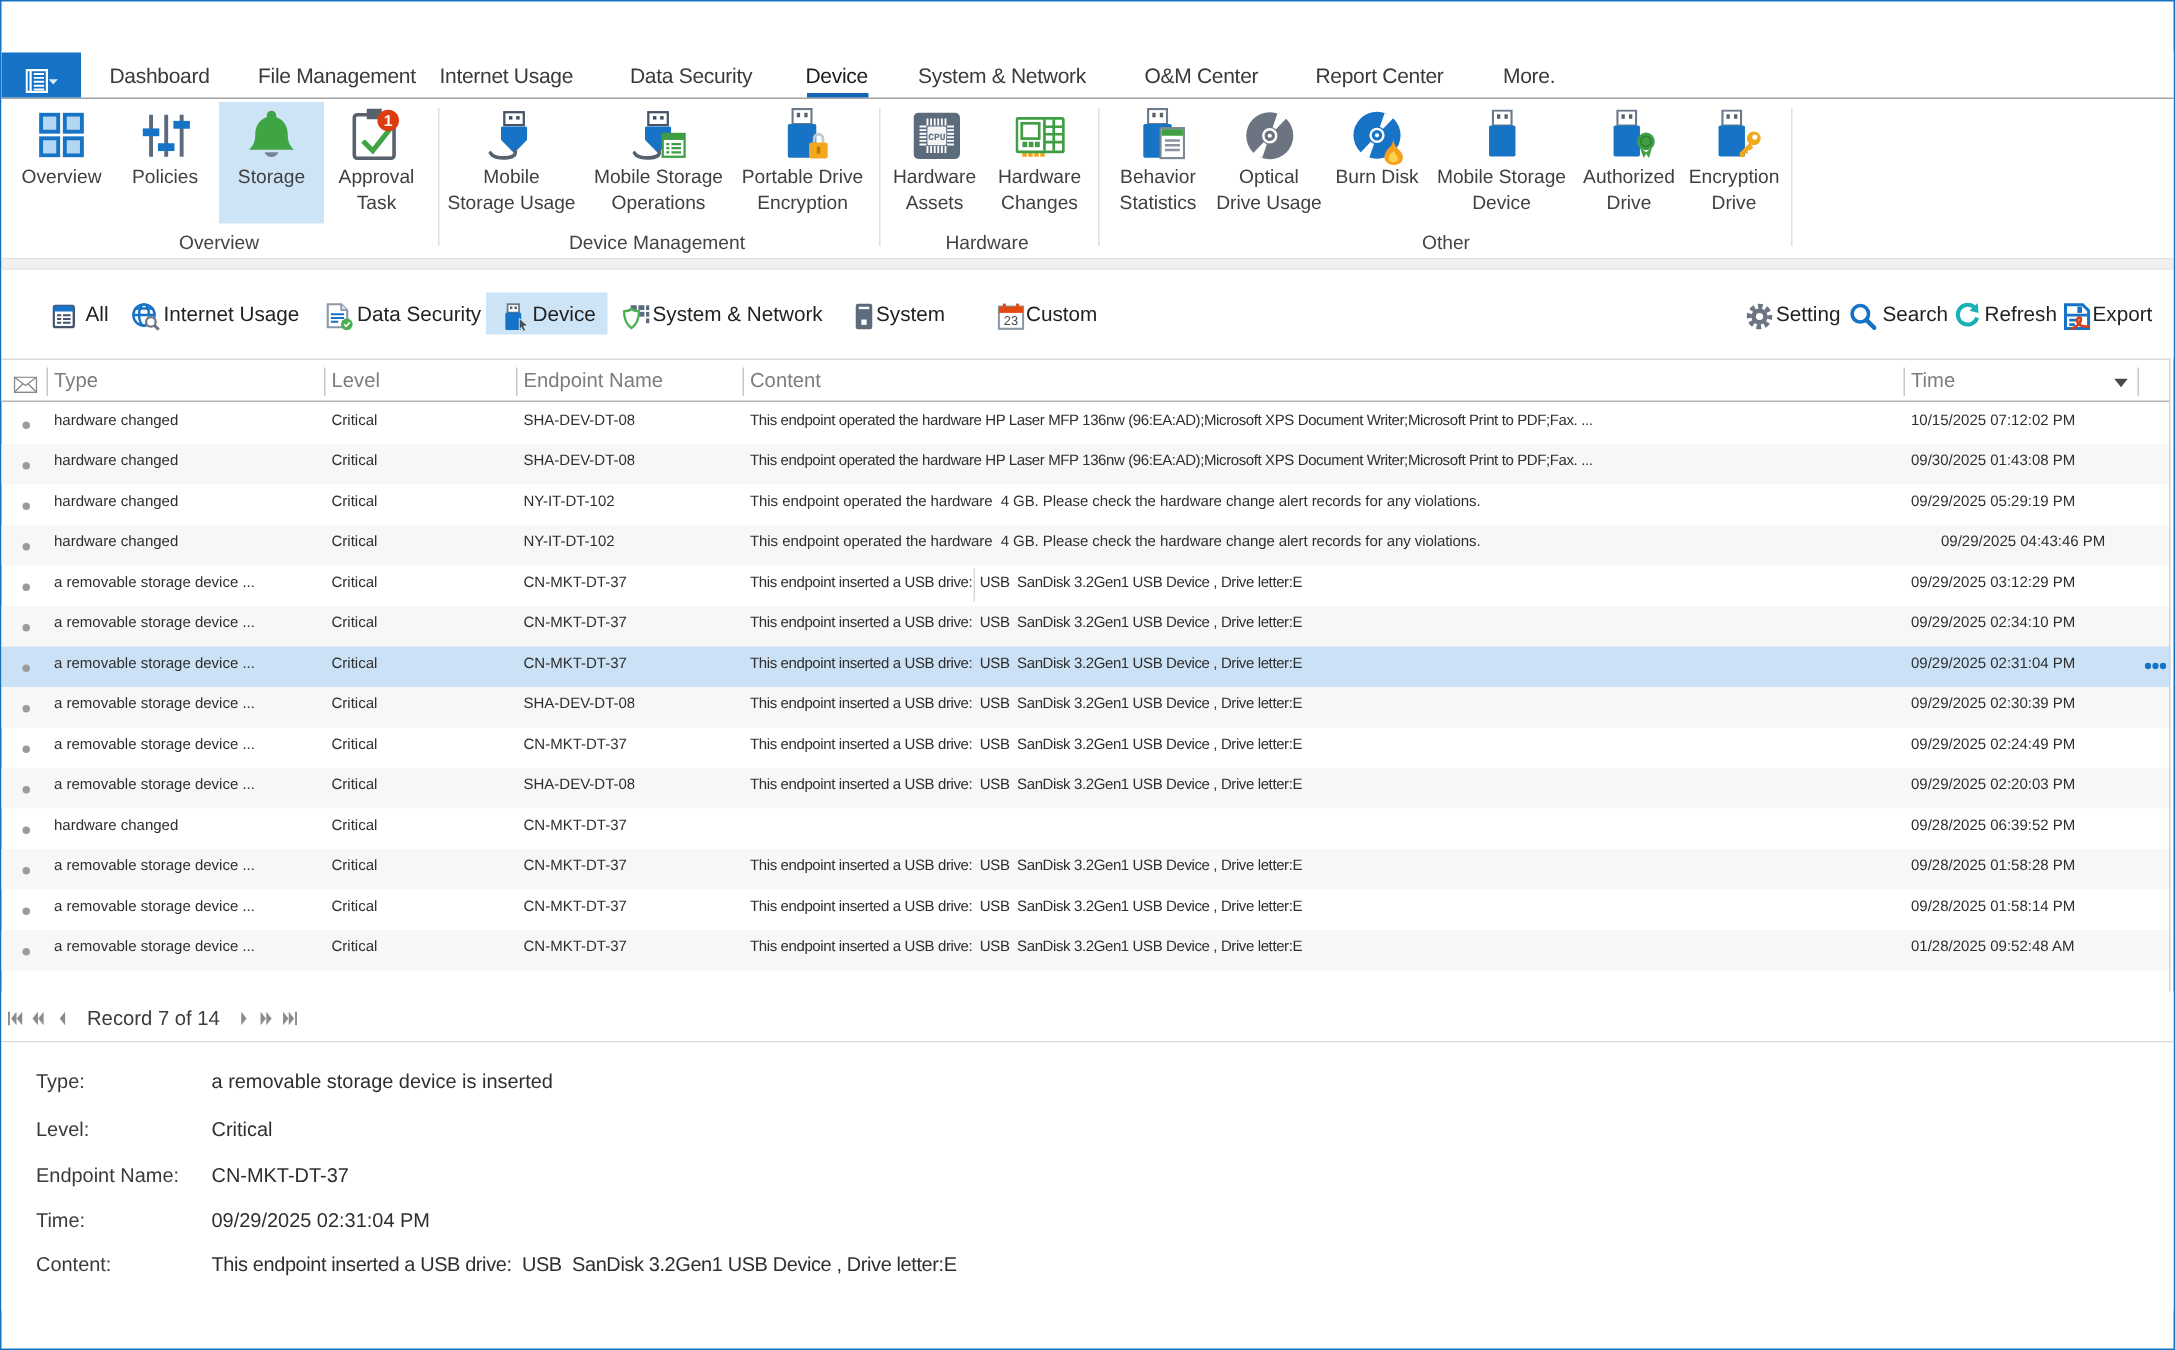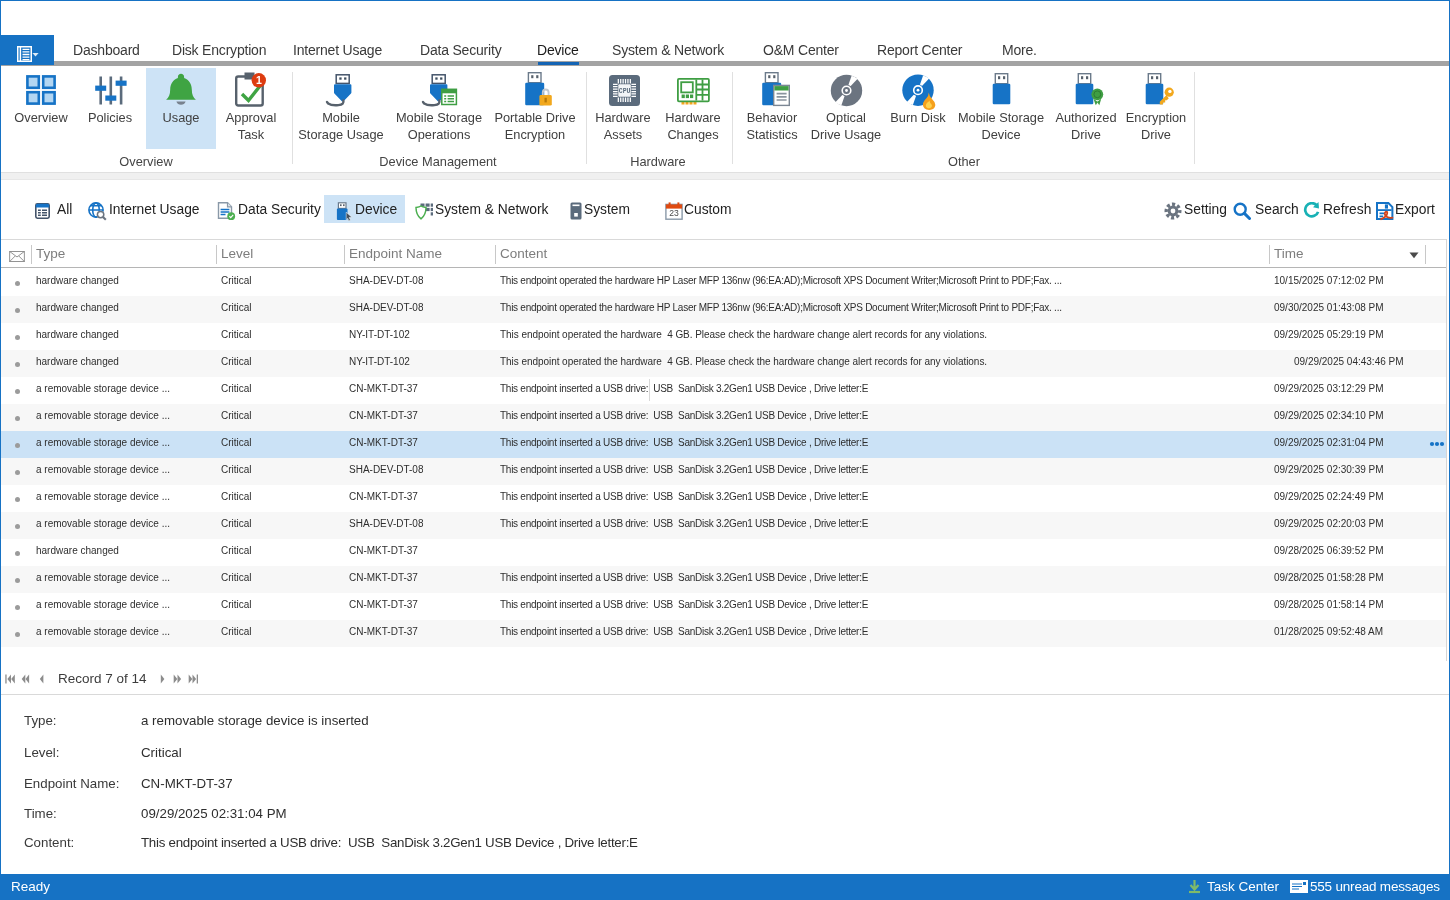--- a/index.html
+++ b/index.html
@@ -5,21 +5,21 @@
 * { margin:0; padding:0; box-sizing:border-box; }
 html,body { width:1450px; height:900px; overflow:hidden; font-family:"Liberation Sans", sans-serif; background:#fff; }
 .abs { position:absolute; }
 #win { position:absolute; left:0; top:0; width:1450px; height:900px; border:1px solid #1672c4; background:#fff; }
 
 #titlebar { position:absolute; left:0; top:0; width:1448px; height:33px; background:#fff; }
 #apptitle { position:absolute; left:0; top:7px; width:1448px; text-align:center; font-size:13px; color:#333; }
 #themepill { position:absolute; left:1301px; top:5px; width:46px; height:21px; border:1px solid #e4e4e4; border-radius:11px; background:#fdfdfd; }
 #suncirc { position:absolute; left:23px; top:1px; width:19px; height:19px; border-radius:50%; background:#e9e9ea; }
 
-#menurow { position:absolute; left:0; top:33px; width:1448px; height:32px; background:#fff; border-bottom:5px solid #a3a3a3; }
+#menurow { position:absolute; left:0; top:33px; width:1448px; height:32px; background:#fff; border-bottom:1px solid #a3a3a3; }
 #menubtn { position:absolute; left:0; top:1px; width:53px; height:30px; background:#1672c4; }
 .tab { position:absolute; top:0; height:32px; line-height:33px; font-size:14px; letter-spacing:-0.2px; color:#3a3a3a; white-space:nowrap; }
 .tab.active { color:#1b1b1b; }
 #tabunderline { position:absolute; left:537px; top:28px; width:41px; height:3px; background:#1464b4; }
 
 #ribbon { position:absolute; left:0; top:65px; width:1448px; height:107px; background:#fff; border-bottom:1px solid #e0e0e0; }
 .rbtn { position:absolute; top:0; text-align:center; color:#404040; font-size:12.8px; }
 .rbtn .lbl { position:absolute; width:200px; left:50%; margin-left:-100px; top:44px; line-height:16.5px; }
 .rsel { position:absolute; left:145px; top:2px; width:70px; height:81px; background:#cde3f6; }
 .grplbl { position:absolute; top:88px; font-size:12.8px; color:#444; text-align:center; }
@@ -64,42 +64,42 @@
       <svg class="abs" style="left:16px;top:11px" width="22" height="16" viewBox="0 0 22 16">
         <g stroke="#fff" fill="none">
           <rect x="0.75" y="0.75" width="13.5" height="14.5" stroke-width="1.5"></rect>
           <path d="M3.4 0.9 V15.1" stroke-width="1.5"></path>
           <path d="M5.5 3.3 H12.4 M5.5 5.9 H12.4 M5.5 8.5 H12.4 M5.5 11.1 H12.4 M5.5 13.7 H12.4" stroke-width="1.3"></path>
         </g>
         <path d="M15.4 6.9 L21.6 6.9 L18.5 10.4 Z" fill="#fff" fill-opacity="0.85"></path>
       </svg>
     </div>
     <div class="tab" style="left:72px">Dashboard</div>
-    <div class="tab" style="left:171px">Disk Encryption</div>
+    <div class="tab" style="left:171px">File Management</div>
     <div class="tab" style="left:292px">Internet Usage</div>
     <div class="tab" style="left:419px">Data Security</div>
     <div class="tab active" style="left:536px">Device</div>
     <div class="tab" style="left:611px">System &amp; Network</div>
     <div class="tab" style="left:762px">O&amp;M Center</div>
     <div class="tab" style="left:876px">Report Center</div>
     <div class="tab" style="left:1001px">More.</div>
     <div id="tabunderline"></div>
   </div>
 
   <div id="ribbon">
     <div class="rsel"></div>
 
     <div class="rbtn" style="left:40px">
         <div class="lbl">Overview</div>
       </div>
     <div class="rbtn" style="left:109px">
         <div class="lbl">Policies</div>
       </div>
     <div class="rbtn" style="left:180px">
-        <div class="lbl">Usage</div>
+        <div class="lbl">Storage</div>
       </div>
     <div class="rbtn" style="left:250px">
         <div class="lbl">Approval<br>Task</div>
       </div>
     <div class="grplbl" style="left:45px;width:200px">Overview</div>
     <div class="gsep" style="left:291px"></div>
 
     <div class="rbtn" style="left:340px">
         <div class="lbl">Mobile<br>Storage Usage</div>
       </div>
@@ -591,27 +591,13 @@
     <div class="dlbl" style="top:50px">Level:</div>
       <div class="dval" style="top:50px">Critical</div>
     <div class="dlbl" style="top:81px">Endpoint Name:</div>
       <div class="dval" style="top:81px">CN-MKT-DT-37</div>
     <div class="dlbl" style="top:111px">Time:</div>
       <div class="dval" style="top:111px">09/29/2025 02:31:04 PM</div>
     <div class="dlbl" style="top:140px">Content:</div>
       <div class="dval cn" style="top:140px">This endpoint inserted a USB drive:&nbsp; USB&nbsp; SanDisk 3.2Gen1 USB Device , Drive letter:E</div>
   </div>
 
-  <div id="statusbar">
-    <div class="abs" style="left:10px;top:5px">Ready</div>
-    <svg class="abs" style="left:1186px;top:5px" width="15" height="15" viewBox="0 0 15 15">
-      <path d="M7.5 1 V9 M3.5 6 L7.5 10.5 L11.5 6" stroke="#7fba6a" stroke-width="2.2" fill="none"></path>
-      <path d="M2 13 H13" stroke="#7fba6a" stroke-width="2.2"></path>
-    </svg>
-    <div class="abs" style="left:1206px;top:5px">Task Center</div>
-    <svg class="abs" style="left:1289px;top:6px" width="18" height="13" viewBox="0 0 18 13">
-      <rect x="0" y="0" width="18" height="13" fill="#fff"></rect>
-      <path d="M2 4 H12 M2 6.5 H12 M2 9 H9" stroke="#1672c4" stroke-width="1"></path>
-      <rect x="13" y="2" width="3" height="3" fill="#1672c4"></rect>
-    </svg>
-    <div class="abs" style="left:1309px;top:5px;letter-spacing:-0.2px">555 unread messages</div>
-  </div>
 </div>
 
 </body></html>

